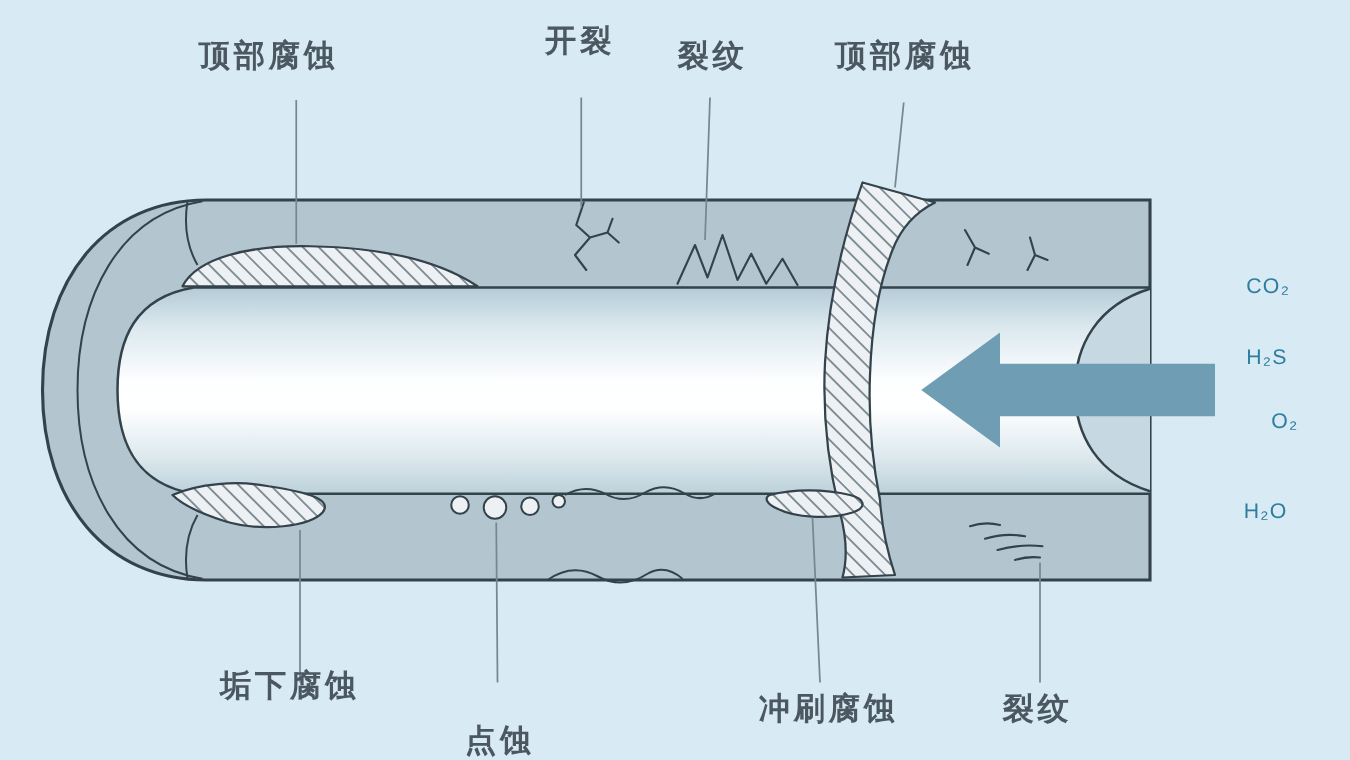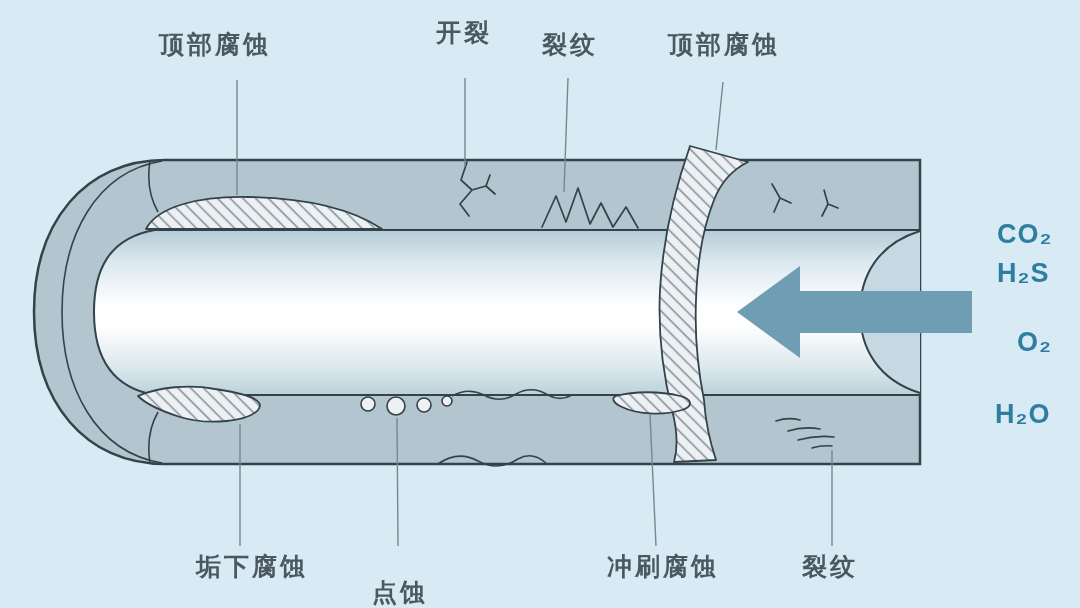--- a/index.html
+++ b/index.html
@@ -9,21 +9,21 @@
     font-family:"Liberation Sans","DejaVu Sans",sans-serif;
     overflow:hidden;
   }
   .stage svg{position:absolute;left:0;top:0;}
   .lbl{
     position:absolute;transform:translateX(-50%);
     font-size:25px;font-weight:700;color:var(--label-text,#4b5862);
     letter-spacing:3px;white-space:nowrap;
   }
   .chem{
-    position:absolute;font-size:27px;font-weight:700;
+    position:absolute;font-size:17px;font-weight:400;
     color:var(--accent-teal,#2e7ea1);letter-spacing:1px;white-space:nowrap;
   }
   .wall{fill:var(--wall,#b3c6d0);stroke:var(--outline,#33424b);stroke-width:2.5;}
   .bore{fill:url(#boreGrad);}
   .rim{fill:var(--rim,#c6d9e2);}
   .ln{fill:none;stroke:var(--outline,#33424b);stroke-width:2;}
   .ln-thin{fill:none;stroke:var(--outline,#33424b);stroke-width:1.6;}
   .patch{fill:url(#hatch);stroke:var(--outline,#33424b);stroke-width:1.8;stroke-linejoin:round;}
   .crack{fill:none;stroke:var(--outline,#33424b);stroke-width:1.7;stroke-linecap:round;stroke-linejoin:round;}
   .pit{fill:var(--hatch-bg,#eef1f3);stroke:var(--outline,#33424b);stroke-width:1.6;}
@@ -96,23 +96,23 @@
     </g>
 
     <polygon class="arrow" points="737,312 800,266 800,291 972,291 972,333 800,333 800,358"></polygon>
   </svg>
 
   <div class="lbl" style="left:215px;top:28px;">顶部腐蚀</div>
   <div class="lbl" style="left:464px;top:16px;">开裂</div>
   <div class="lbl" style="left:570px;top:28px;">裂纹</div>
   <div class="lbl" style="left:724px;top:28px;">顶部腐蚀</div>
 
-  <div class="lbl" style="left:232px;top:550px;margin-left:20px;">垢下腐蚀</div>
+  <div class="lbl" style="left:232px;top:532px;">垢下腐蚀</div>
   <div class="lbl" style="left:400px;top:576px;">点蚀</div>
   <div class="lbl" style="left:634px;top:550px;margin-left:29px;">冲刷腐蚀</div>
   <div class="lbl" style="left:830px;top:550px;">裂纹</div>
 
   <div class="chem" style="left:997px;top:219px;">CO₂</div>
-  <div class="chem" style="left:997px;top:258px;">H₂S</div>
+  <div class="chem" style="left:997px;top:276px;">H₂S</div>
   <div class="chem" style="left:1017px;top:327px;">O₂</div>
   <div class="chem" style="left:995px;top:399px;">H₂O</div>
 
 </div>
 
 </body></html>

